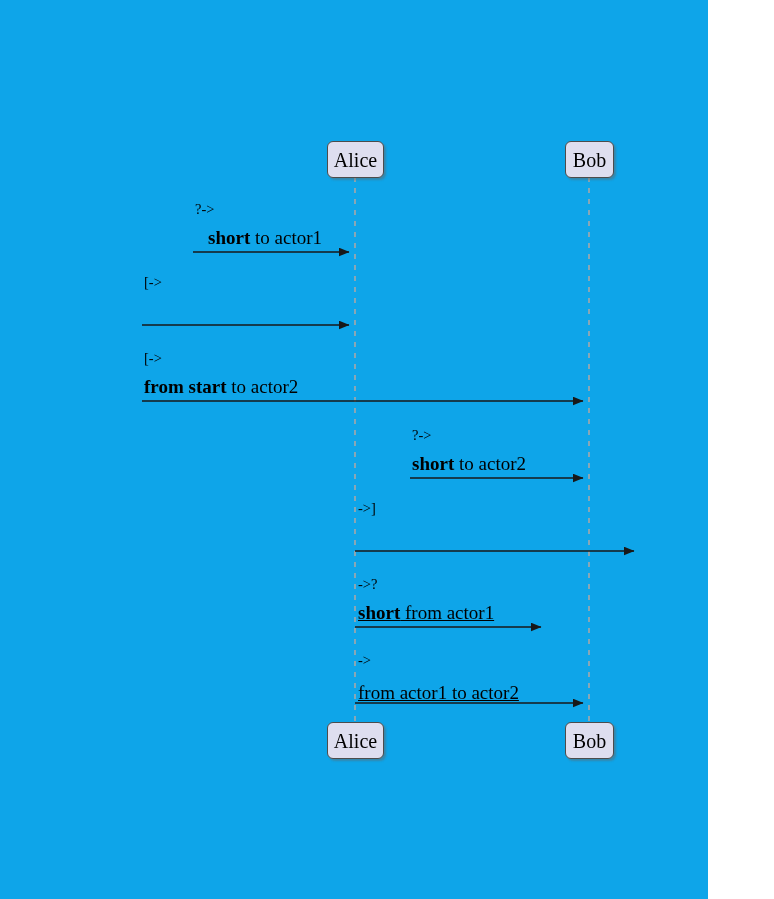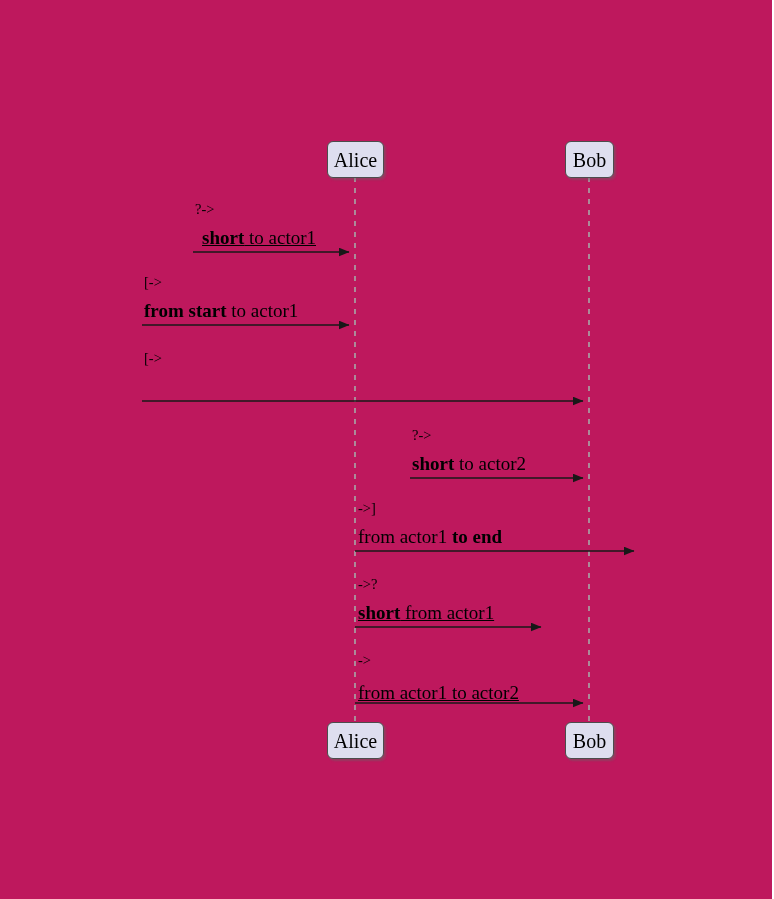--- a/index.html
+++ b/index.html
@@ -6,23 +6,23 @@
     margin: 0;
     padding: 0;
     background: #ffffff;
   }
   body {
     font-family: "Liberation Serif", "DejaVu Serif", serif;
     color: #000000;
   }
   #diagram {
     position: relative;
-    width: 772px;
+    width: 708px;
     height: 899px;
-    background: #be185d;
+    background: #0ea5e9;
     overflow: hidden;
   }
   svg.layer {
     position: absolute;
     left: 0;
     top: 0;
     width: 774px;
     height: 899px;
     pointer-events: none;
   }
@@ -99,32 +99,31 @@
   </div>
 
   <div class="actor-box" style="left:327px; top:722px; width:57px; height:37px;">
     <span>Alice</span>
   </div>
   <div class="actor-box" style="left:565px; top:722px; width:49px; height:37px;">
     <span>Bob</span>
   </div>
 
   <div class="msg-arrowtext" style="left:195px; top:202px;">?-&gt;</div>
-  <div class="msg-label" style="left:202px; top:228px;text-decoration:underline;"><b>short</b><span> to actor1</span></div>
+  <div class="msg-label" style="left:208px; top:228px;"><b>short</b><span> to actor1</span></div>
 
   <div class="msg-arrowtext" style="left:144px; top:275px;">[-&gt;</div>
-  <div class="msg-label" style="left:144px; top:301px;"><b>from start</b><span> to actor1</span></div>
 
   <div class="msg-arrowtext" style="left:144px; top:351px;">[-&gt;</div>
+  <div class="msg-label" style="left:144px; top:377px;"><b>from start</b><span> to actor2</span></div>
 
   <div class="msg-arrowtext" style="left:412px; top:428px;">?-&gt;</div>
   <div class="msg-label" style="left:412px; top:454px;text-align:center;"><b>short</b><span> to actor2</span></div>
 
   <div class="msg-arrowtext" style="left:358px; top:501px;">-&gt;]</div>
-  <div class="msg-label" style="left:358px; top:527px;"><span>from actor1 </span><b>to end</b></div>
 
   <div class="msg-arrowtext" style="left:358px; top:577px;">-&gt;?</div>
   <div class="msg-label" style="left:358px; top:603px;text-decoration:underline;"><b>short</b><span> from actor1</span></div>
 
   <div class="msg-arrowtext" style="left:358px; top:653px;">-&gt;</div>
   <div class="msg-label" style="left:358px; top:683px;text-decoration:underline;"><span>from actor1 to actor2</span><b></b></div>
 
 </div>
 
 </body></html>

